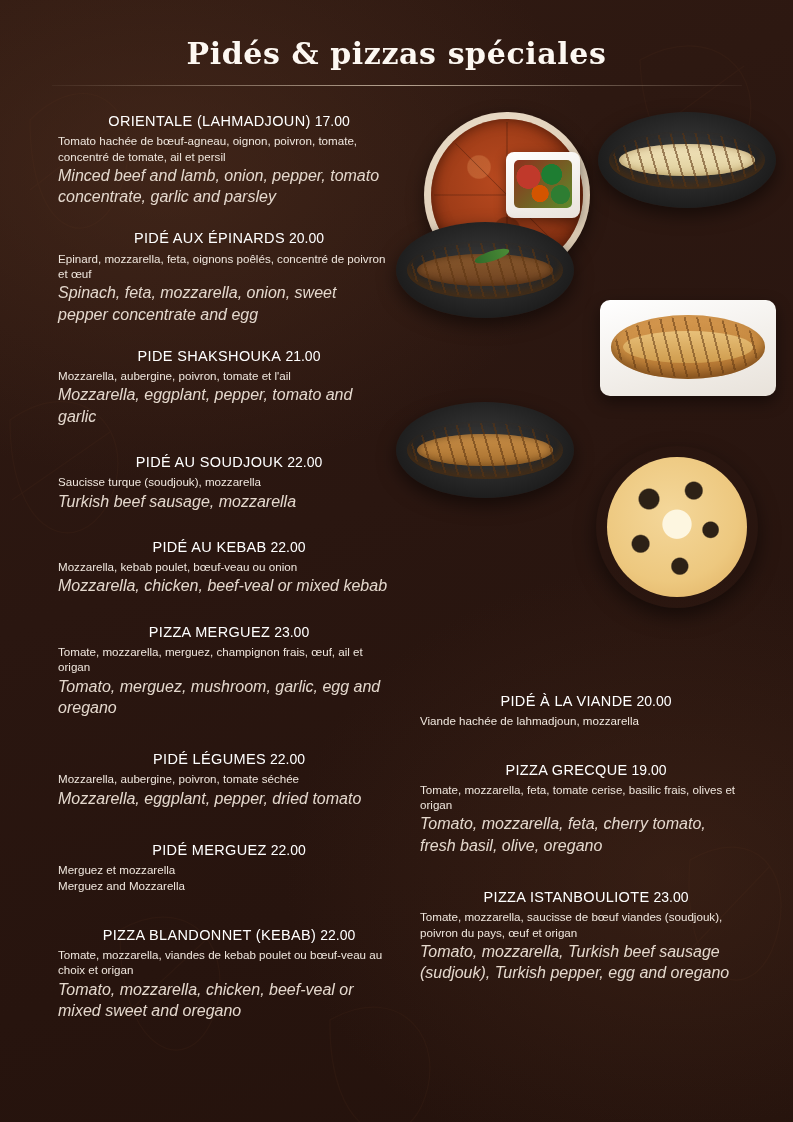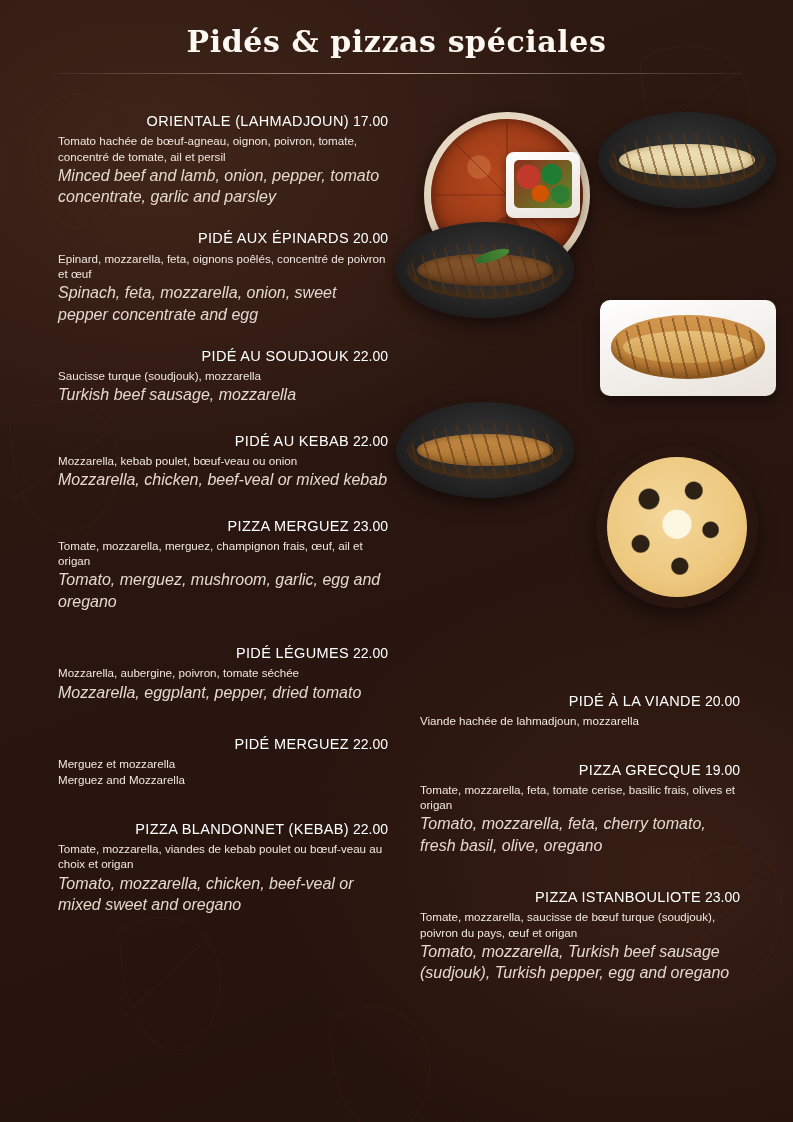--- a/index.html
+++ b/index.html
@@ -28,21 +28,21 @@
   
   .texture {
     position: absolute;
     inset: 0;
     opacity: 0.30;
     pointer-events: none;
   }
   .header {
     position: relative;
     text-align: center;
-    padding-top: 24px;
+    padding-top: 36px;
   }
   .title {
     font-family: "DejaVu Serif", serif;
     font-size: 30px;
     letter-spacing: 0.6px;
     color: #fdf8f2;
     font-weight: 700;
     margin: 0;
   }
   .title-rule {
@@ -68,21 +68,21 @@
     left: 420px;
     top: 580px;
     width: 320px;
   }
   .item {
     margin-bottom: 20px;
   }
   .item-head {
     display: flex;
     align-items: baseline;
-    justify-content: flex-end;
+    justify-content: center;
     gap: 4px;
     margin-left: 12px;
   }
   .item-name {
     font-size: 14.5px;
     letter-spacing: 0.35px;
     color: #ffffff;
     font-weight: 400;
     line-height: 1.25;
   }
@@ -397,20 +397,28 @@
 
       <div class="item" style="margin-bottom:22px;">
         <div class="item-head">
           <div class="item-name">PIDÉ AUX ÉPINARDS</div>
           <div class="item-price">20.00</div>
         </div>
         <div class="desc-fr">Epinard, mozzarella, feta, oignons poêlés, concentré de poivron et œuf</div>
         <div class="desc-en">Spinach, feta, mozzarella, onion, sweet pepper concentrate and egg</div>
       </div>
 
+      <div class="item" style="margin-bottom:26px;">
+        <div class="item-head">
+          <div class="item-name">PIDE SHAKSHOUKA</div>
+          <div class="item-price">21.00</div>
+        </div>
+        <div class="desc-fr">Mozzarella, aubergine, poivron, tomate et l'ail</div>
+        <div class="desc-en">Mozzarella, eggplant, pepper, tomato and garlic</div>
+      </div>
 
       <div class="item" style="margin-bottom:26px;">
         <div class="item-head">
           <div class="item-name">PIDÉ AU SOUDJOUK</div>
           <div class="item-price">22.00</div>
         </div>
         <div class="desc-fr">Saucisse turque (soudjouk), mozzarella</div>
         <div class="desc-en">Turkish beef sausage, mozzarella</div>
       </div>
 
@@ -478,20 +486,20 @@
         </div>
         <div class="desc-fr">Tomate, mozzarella, feta, tomate cerise, basilic frais, olives et origan</div>
         <div class="desc-en">Tomato, mozzarella, feta, cherry tomato, fresh basil, olive, oregano</div>
       </div>
 
       <div class="item">
         <div class="item-head">
           <div class="item-name">PIZZA ISTANBOULIOTE</div>
           <div class="item-price">23.00</div>
         </div>
-        <div class="desc-fr">Tomate, mozzarella, saucisse de bœuf turque (soudjouk), poivron du pays, œuf et origan</div>
+        <div class="desc-fr">Tomate, mozzarella, saucisse de bœuf viandes (soudjouk), poivron du pays, œuf et origan</div>
         <div class="desc-en">Tomato, mozzarella, Turkish beef sausage (sudjouk), Turkish pepper, egg and oregano</div>
       </div>
 
     </div>
 
   </div>
 </div>
 
 </body></html>

